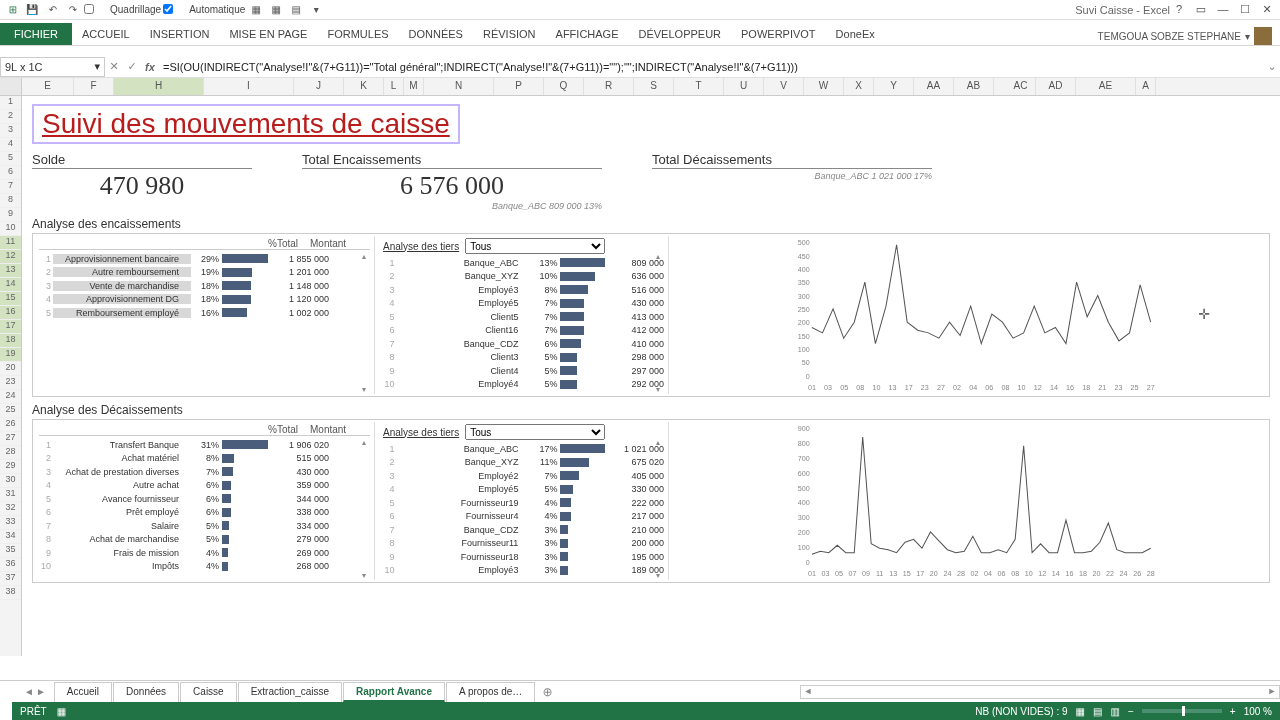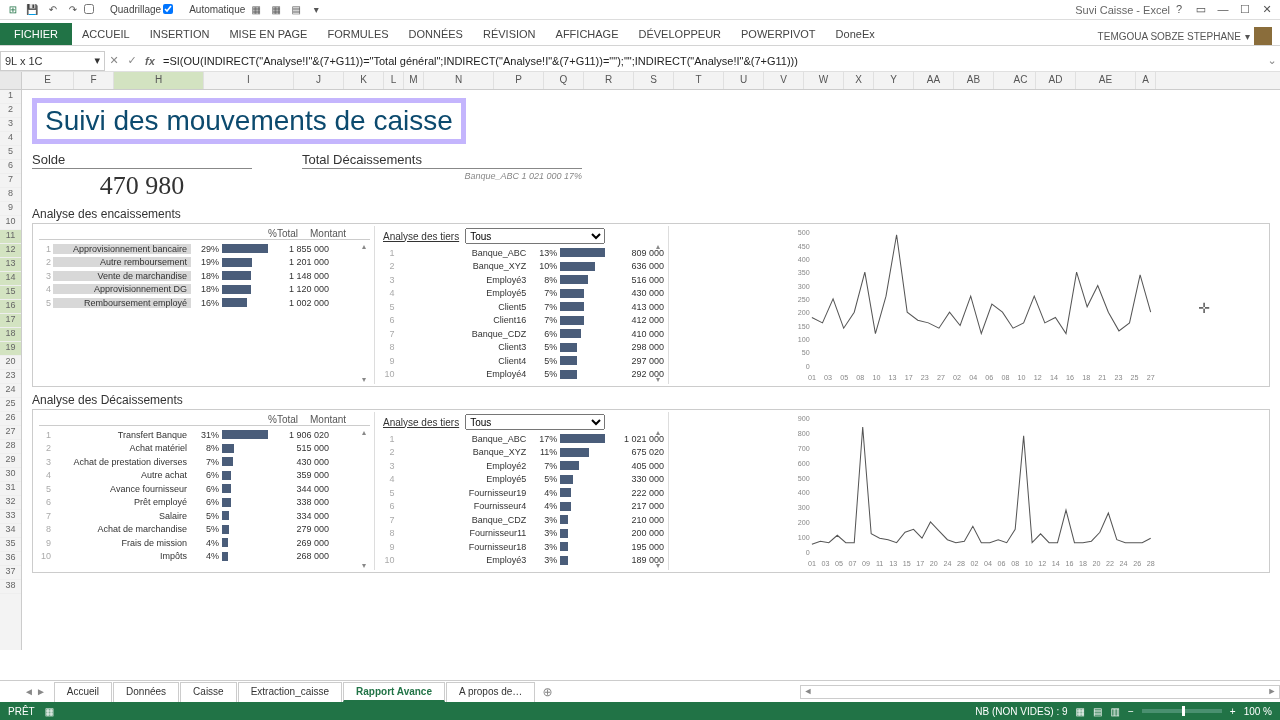--- a/index.html
+++ b/index.html
@@ -16,41 +16,41 @@
 .titlebar .winctl span { width: 18px; text-align: center; font-size: 11px; color: #555; }
 
 
 .ribbon-tabs { height: 26px; display: flex; align-items: end; padding-left: 0; background: #fff; border-bottom: 1px solid #d4d4d4; }
 .ribbon-tab { padding: 5px 10px; font-size: 11px; color: #444; cursor: pointer; margin-top: 31px; }
 .ribbon-tab.file { background: #217346; color: #fff; padding: 5px 14px; }
 .ribbon-user { margin-left: auto; padding-right: 8px; font-size: 10px; color: #555; display: flex; align-items: center; gap: 4px; }
 .ribbon-user .avatar { width: 18px; height: 18px; background: #8a6d3b; }
 
 
-.namebox-row { height: 22px; margin-top: 4px; display: flex; align-items: center; border-bottom: 1px solid #e0e0e0; background: #fff; }
+.namebox-row { height: 22px; margin-top: 10px; display: flex; align-items: center; border-bottom: 1px solid #e0e0e0; background: #fff; }
 .namebox { width: 105px; height: 20px; border: 1px solid #ccc; display: flex; align-items: center; padding: 0 4px; font-size: 11px; justify-content: space-between; }
 .fx-btn { width: 18px; text-align: center; font-style: italic; color: #666; font-weight: bold; }
 .fx-cancel, .fx-enter { width: 18px; text-align: center; color: #888; }
 .formula-input { flex: 1; border: none; font-size: 11px; padding: 0 4px; color: #222; }
 
 
 .col-headers { height: 18px; display: flex; background: #f3f3f3; border-bottom: 1px solid #ccc; }
 .row-head-corner { width: 22px; border-right: 1px solid #ccc; background: #e8e8e8; }
 .col-h { border-right: 1px solid #e0e0e0; text-align: center; font-size: 10px; color: #555; padding-top: 2px; }
 
 
 .grid-area { display: flex; height: 560px; }
 .row-headers { width: 22px; background: #f3f3f3; border-right: 1px solid #ccc; }
 .row-h { height: 14px; text-align: center; font-size: 9px; color: #666; border-bottom: 1px solid #eee; }
 .row-h.sel { background: #d3e3c1; }
 .sheet { flex: 1; position: relative; background: #fff; padding: 8px 10px 0 10px; }
 
 
 .dash-title-row { display: flex; align-items: center; gap: 10px; margin-bottom: 8px; }
-.dash-title { font-size: 28px; font-family: 'Segoe UI Light', sans-serif; color: #0c4a6e; border: 5px solid #c4b5fd; padding: 2px 8px; }
+.dash-title { font-size: 28px; font-family: 'Segoe UI Light', sans-serif; color: #b91c1c; border: 2px solid #c4b5fd; padding: 2px 8px; text-decoration: underline; }
 .month-box { flex: 1; border: 1px solid #b89060; padding: 6px 8px; display: flex; gap: 6px; align-items: center; height: 34px; }
 .month-btn { background: #f4c89c; border: 1px solid #c08040; padding: 3px 10px; font-size: 10px; color: #5a3a10; }
 
 .metrics-row { display: flex; gap: 50px; margin-bottom: 6px; }
 .metric { flex: 1; }
 .metric-label { font-size: 13px; color: #333; border-bottom: 1px solid #888; padding-bottom: 1px; margin-bottom: 2px; }
 .metric-value { font-size: 26px; color: #333; text-align: center; font-family: 'Segoe UI Light'; }
 .metric-sub { font-size: 9px; color: #888; text-align: right; font-style: italic; }
 
 .section-title { font-size: 12px; color: #333; margin-top: 6px; margin-bottom: 2px; }
@@ -60,42 +60,42 @@
 .panel:last-child { border-right: none; }
 .panel-head { font-size: 10px; color: #555; display: flex; gap: 8px; border-bottom: 1px solid #ccc; margin-bottom: 2px; justify-content: flex-end; }
 .panel-head .col-pct { width: 34px; }
 .panel-head .col-amt { width: 60px; }
 .tier-head { display: flex; align-items: center; gap: 6px; margin-bottom: 2px; }
 .tier-head .lbl { font-size: 10px; text-decoration: underline; }
 .tier-head select { font-size: 10px; height: 16px; width: 140px; }
 
 .data-row { display: flex; align-items: center; height: 13.5px; font-size: 9px; }
 .data-row .idx { width: 12px; color: #aaa; text-align: right; margin-right: 2px; }
-.data-row .name { width: 138px; text-align: right; padding-right: 4px; color: #333; }
+.data-row .name { width: 138px; text-align: right; padding-right: 12px; color: #333; }
 .data-row.sel .name { background: #d8d8d8; }
 .data-row .pct { width: 28px; text-align: right; }
 .data-row .bar { width: 46px; margin: 0 3px; }
 .data-row .bar-fill { height: 9px; background: #4a5d7a; }
 .data-row .amt { width: 58px; text-align: right; }
 .scroll-v { position: absolute; right: 0; top: 16px; bottom: 0; width: 12px; display: flex; flex-direction: column; justify-content: space-between; color: #888; font-size: 8px; }
 
 .line-chart { width: 100%; height: 100%; }
 
 
 .sheet-tabs { position: absolute; bottom: 18px; left: 0; right: 0; height: 22px; display: flex; align-items: center; background: #fff; border-top: 1px solid #ccc; padding-left: 24px; }
 .sheet-nav { display: flex; gap: 2px; margin-right: 8px; color: #888; font-size: 10px; }
 .sheet-tab { padding: 3px 12px; border: 1px solid #ccc; border-bottom: none; margin-right: 1px; font-size: 10px; background: #fff; cursor: pointer; }
 .sheet-tab.active { background: #fff; color: #217346; font-weight: bold; border-bottom: 2px solid #217346; }
 .sheet-add { margin-left: 6px; color: #888; font-size: 12px; }
 .hscroll { margin-left: auto; width: 480px; height: 14px; border: 1px solid #ccc; display: flex; }
 .hscroll .arrow { width: 14px; text-align: center; font-size: 9px; color: #888; }
 .hscroll .track { flex: 1; }
 
 
-.statusbar { position: absolute; bottom: 0; left: 0; right: 0; height: 18px; background: #217346; color: #fff; display: flex; align-items: center; padding: 0 8px; font-size: 10px; }
+.statusbar { position: absolute; bottom: 0; left: 12px; right: 0; height: 18px; background: #217346; color: #fff; display: flex; align-items: center; padding: 0 8px; font-size: 10px; }
 .statusbar .right { margin-left: auto; display: flex; gap: 8px; align-items: center; }
 .zoom-slider { width: 80px; height: 4px; background: #4a9070; position: relative; }
 .zoom-slider .thumb { position: absolute; left: 40px; top: -3px; width: 3px; height: 10px; background: #fff; }
 
 .cursor-plus { position: absolute; right: 70px; top: 210px; font-size: 14px; color: #666; }
 </style>
 </head>
 <body>
 
 <div class="titlebar">
@@ -231,20 +231,25 @@
   <div class="sheet">
 
     <div class="dash-title-row">
       <div class="dash-title">Suivi des mouvements de caisse</div>
     </div>
 
     <div class="metrics-row">
       <div class="metric" style="max-width:220px">
         <div class="metric-label">Solde</div>
         <div class="metric-value">470 980</div>
+      </div>
+      <div class="metric" style="max-width:300px">
+        <div class="metric-label">Total Encaissements</div>
+        <div class="metric-value">6 576 000</div>
+        <div class="metric-sub">Banque_ABC    809 000      13%</div>
       </div>
       <div class="metric" style="max-width:280px">
         <div class="metric-label">Total Décaissements</div>
         <div class="metric-sub">Banque_ABC    1 021 000      17%</div>
       </div>
     </div>
 
     <div class="section-title">Analyse des encaissements</div>
     <div class="panels-row">
       <div class="panel" style="width:340px">

